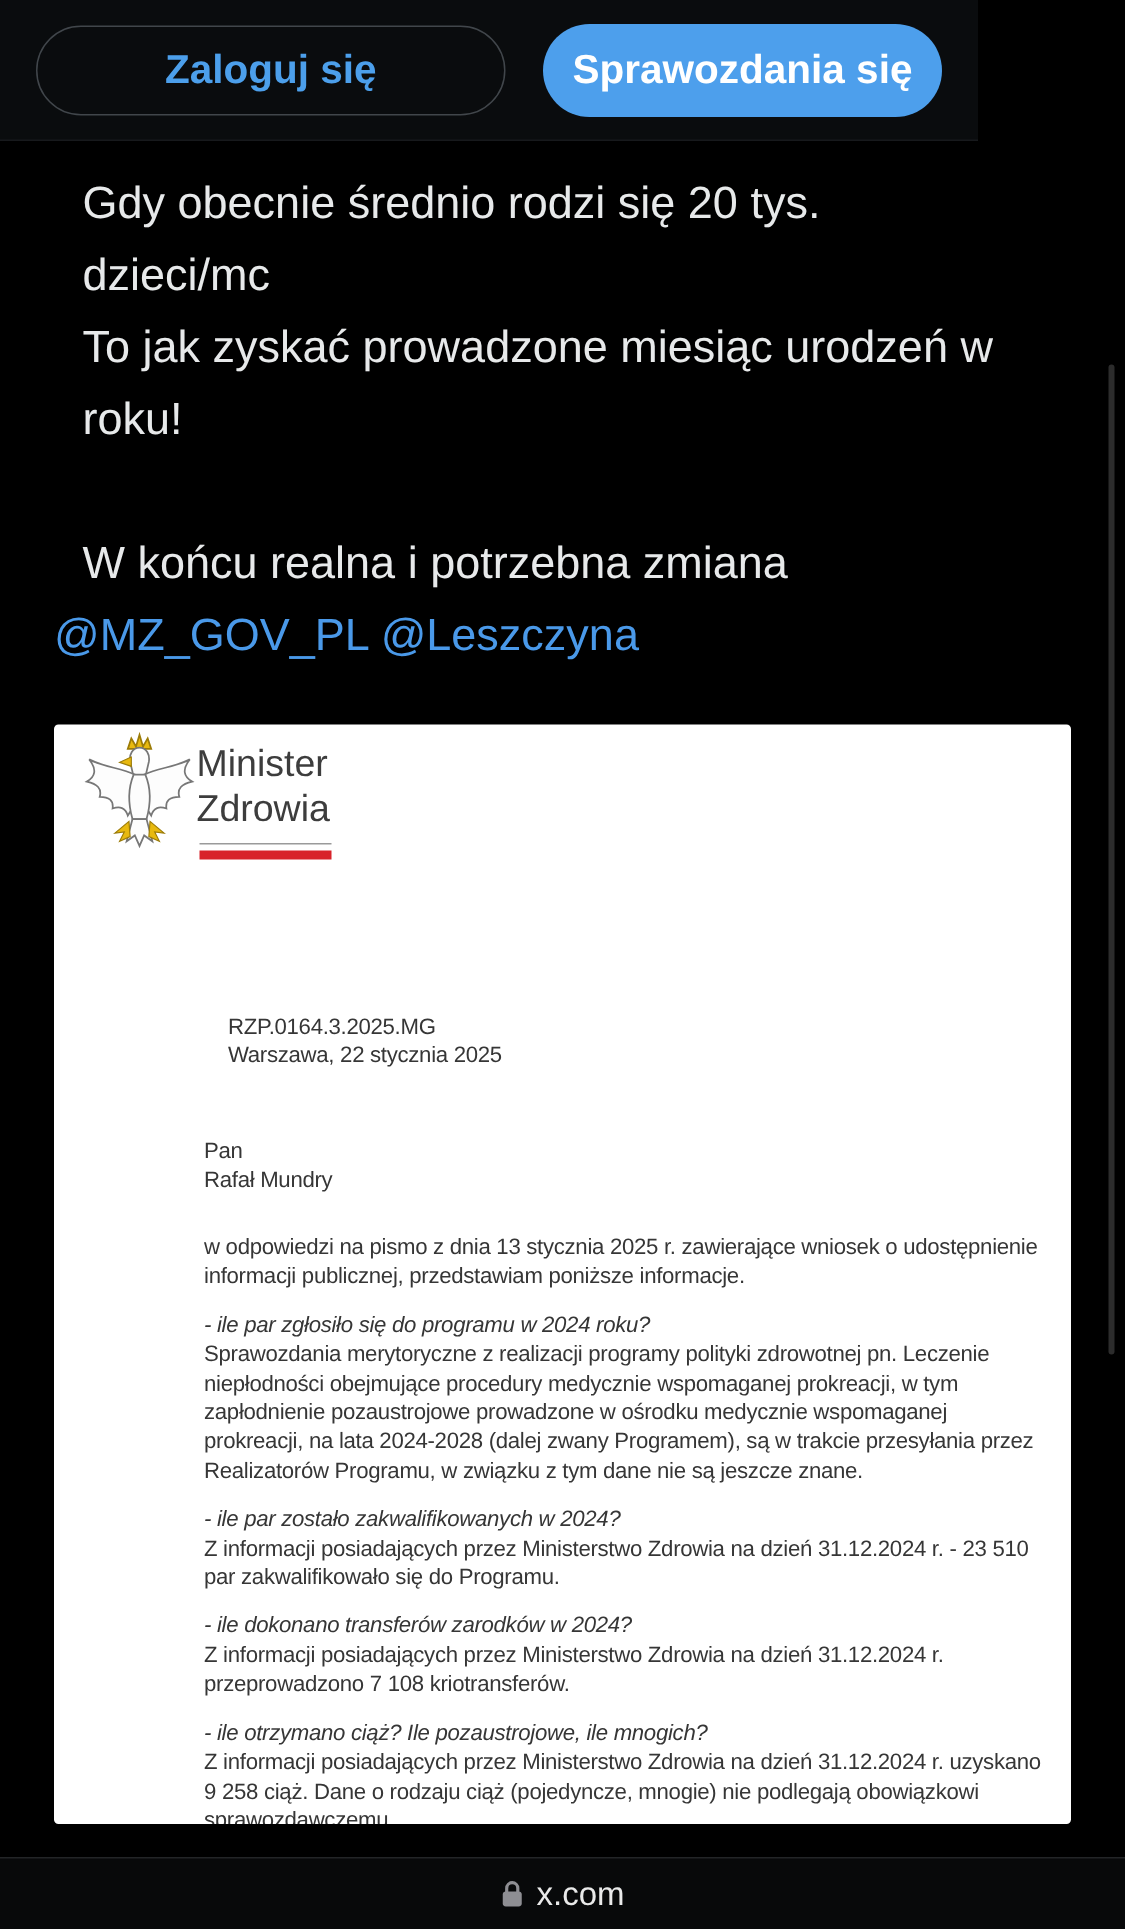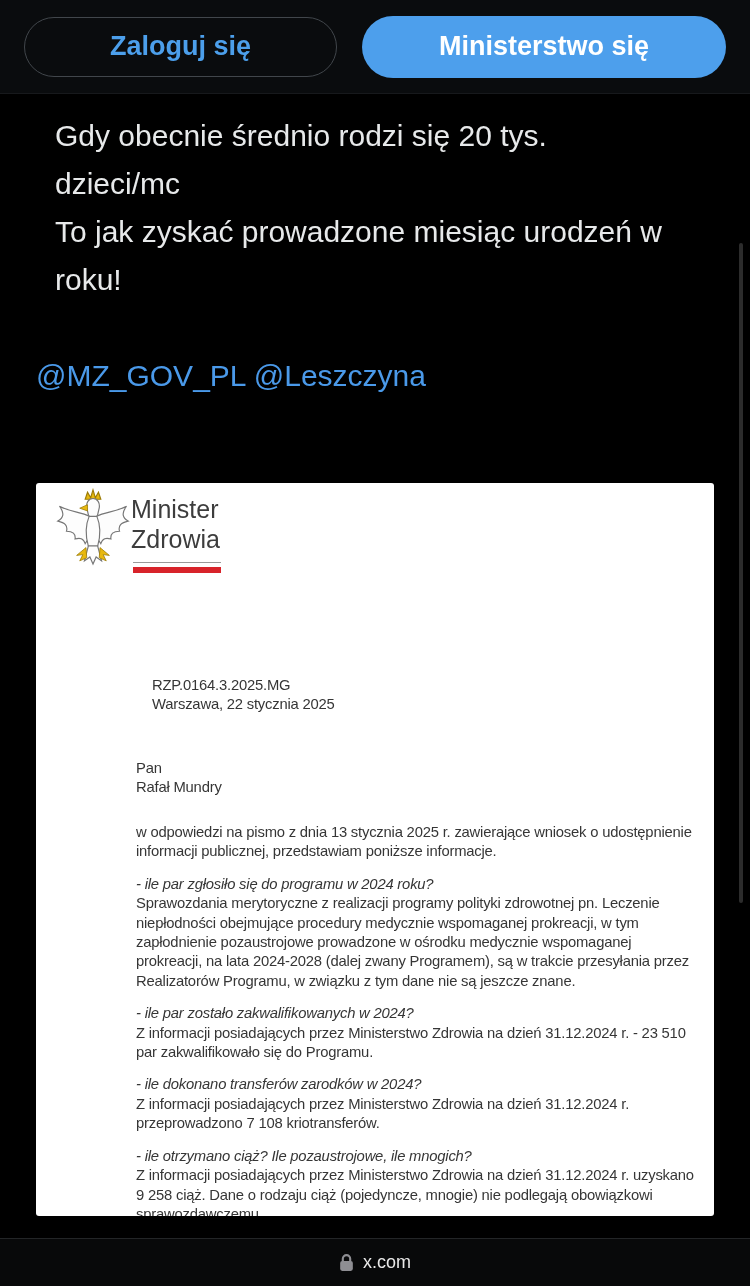--- a/index.html
+++ b/index.html
@@ -1,21 +1,21 @@
 <!DOCTYPE html>
 <html><head>
 <meta charset="utf-8">
 <style>
   html,body { margin:0; padding:0; background:#000; }
   body { width:750px; height:1286px; overflow:hidden;
          font-family:"Liberation Sans", sans-serif; }
   .screen { position:relative; width:750px; height:1286px; background:#000; overflow:hidden; }
 
   
-  .auth-banner { position:absolute; top:0; left:0; width:750px; height:94px;
+  .auth-banner { position:absolute; top:0; left:0; width:652px; height:94px;
                  background:#0a0c0e; border-bottom:1px solid #17191c;
                  display:flex; align-items:center; gap:25px;
                  padding:0 24px; box-sizing:border-box; }
   .btn-login { width:313px; height:60px; flex:none;
                border-radius:31px; border:1px solid #41464b; background:transparent;
                color:#4C9FEB; font-size:27px; font-weight:bold;
                font-family:"Liberation Sans", sans-serif; cursor:pointer; }
   .btn-signup { flex:1; height:62px;
                 border-radius:31px; border:none; background:#4D9FEC;
                 color:#ffffff; font-size:27px; font-weight:bold;
@@ -48,38 +48,39 @@
   
   .scrollbar-thumb { position:absolute; left:739px; top:243px; width:4px; height:660px;
                      background:#2c2c2c; border-radius:2px; }
 
   
   .browser-bar { position:absolute; left:0; bottom:0; width:750px; height:47px;
                  background:#08090a; border-top:1px solid #232527;
                  display:flex; align-items:center; justify-content:center; gap:9px;
                  cursor:pointer; }
   .lock-svg { width:15px; height:19px; display:block; }
-  .domain-label { color:#e9e9e9; font-size:18px; }
+  .domain-label { color:#e9e9e9; font-size:22px; }
 </style>
 </head>
 <body>
 
 <div class="screen">
 
   <div class="auth-banner">
     <button class="btn-login">Zaloguj się</button>
-    <button class="btn-signup">Ministerstwo się</button>
+    <button class="btn-signup">Sprawozdania się</button>
   </div>
 
   <div class="tweet">
     <div class="tweet-line">Gdy obecnie średnio rodzi się 20 tys.</div>
     <div class="tweet-line">dzieci/mc</div>
     <div class="tweet-line">To jak zyskać prowadzone miesiąc urodzeń w</div>
     <div class="tweet-line">roku!</div>
     <div class="tweet-line"></div>
+    <div class="tweet-line">W końcu realna i potrzebna zmiana</div>
     <div class="mention-line"><span class="mention">@MZ_GOV_PL</span> <span class="mention">@Leszczyna</span></div>
   </div>
 
   <div class="doc-card">
 
     <svg class="eagle" viewBox="0 0 100 112">
       <path d="M40 14 L43 5 L47 12 L50 2 L53 12 L57 5 L60 14 Z" fill="#e8b90f" stroke="#9c7c08" stroke-width="1.5"></path>
       <path d="M50 13 C56 13 59 19 58 25 L55 38 L45 38 L42 25 C41 19 44 13 50 13 Z" fill="#fdfdfd" stroke="#777" stroke-width="1.5"></path>
       <path d="M43 21 L33 25.5 L43 29 Z" fill="#e8b90f" stroke="#9c7c08" stroke-width="1"></path>
       <path d="M46 36 C34 30 20 30 7 23 C14 32 12 38 5 42 C14 44 18 48 16 55 C24 55 28 58 27 65 C33 63 38 64 40 71 L47 60 Z" fill="#fdfdfd" stroke="#777" stroke-width="1.5"></path>

